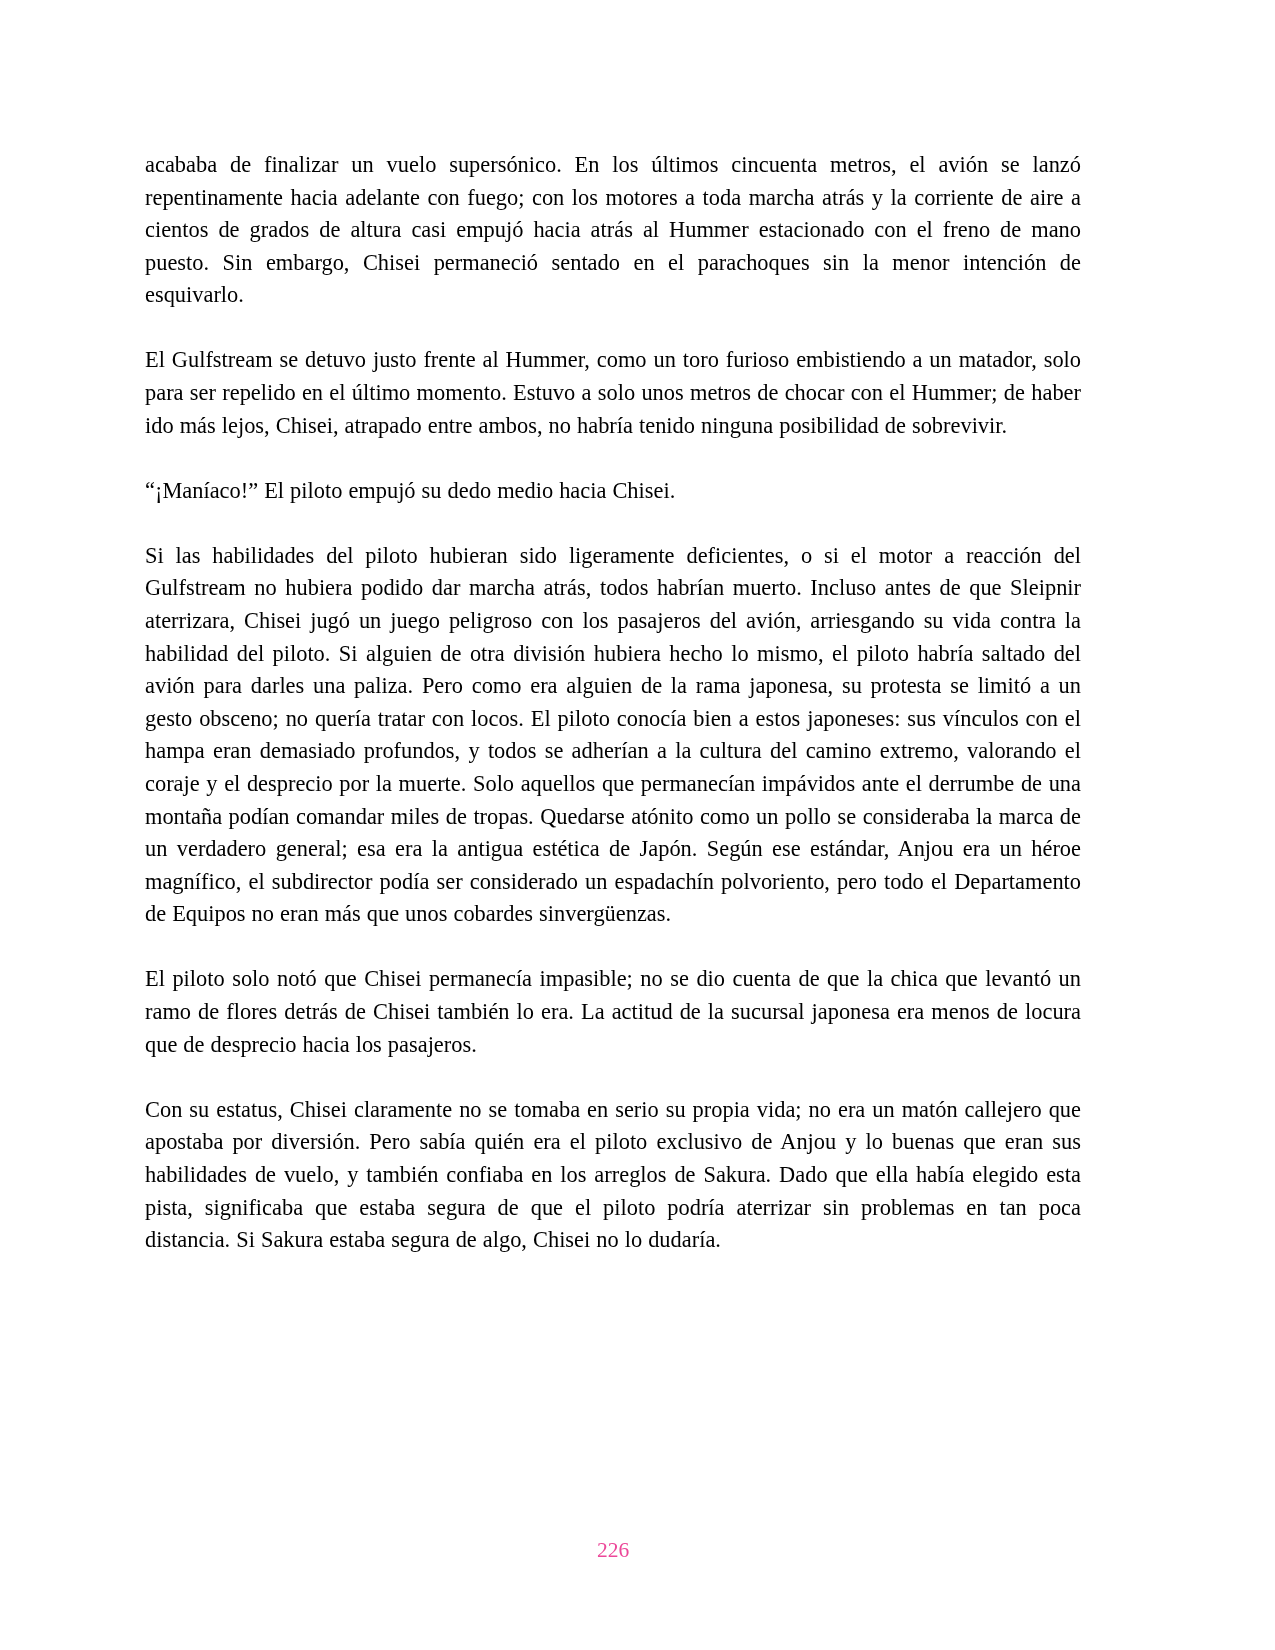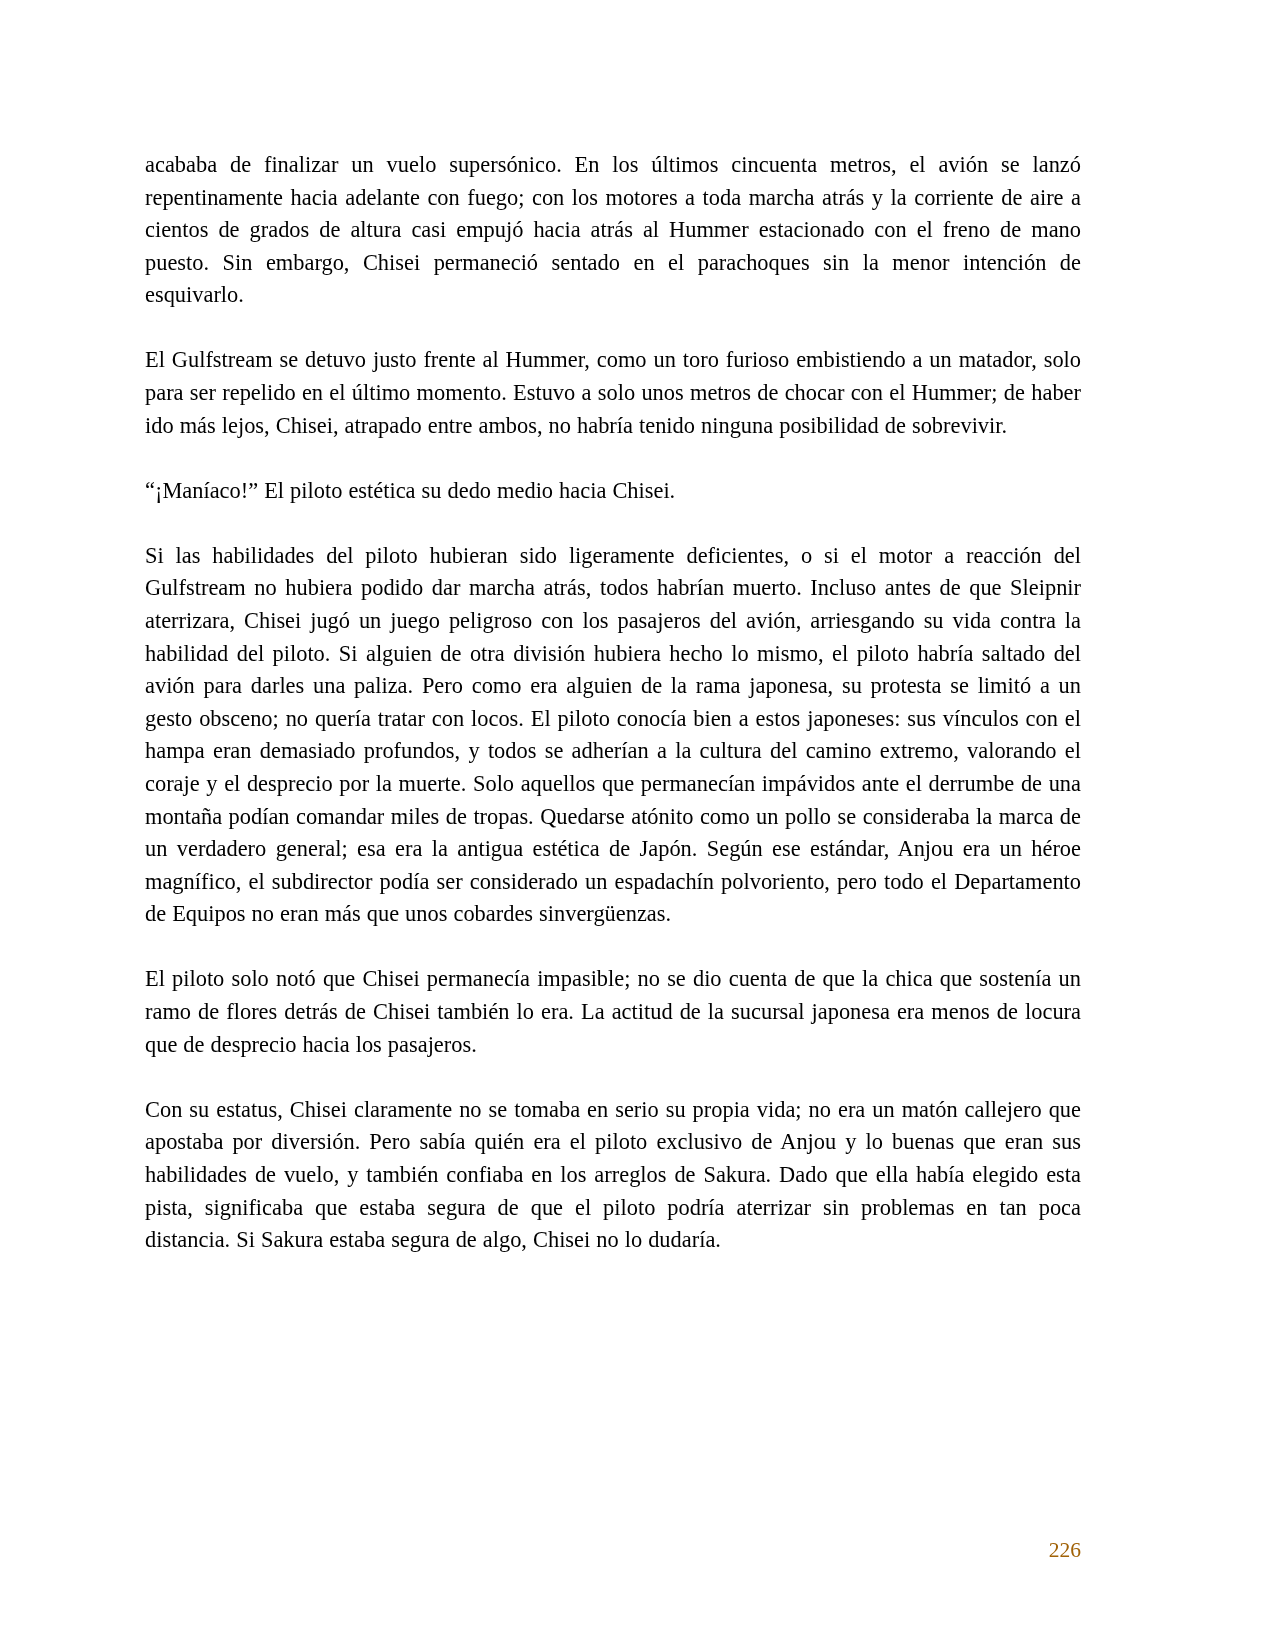--- a/index.html
+++ b/index.html
@@ -37,32 +37,32 @@
     word-spacing: 0.02em;
   }
   .para:last-child {
     margin-bottom: 0;
   }
   .page-number {
     position: absolute;
     left: 145px;
     top: 1527px;
     width: 936px;
-    text-align: right;
+    text-align: center;
     font-size: 21.5px;
     line-height: 30px;
-    color: #a16207;
+    color: #ec4899;
   }
 </style>
 </head>
 <body>
 
 <div class="page">
   <div class="content" id="paragraphs">
       <p class="para">acababa de finalizar un vuelo supersónico. En los últimos cincuenta metros, el avión se lanzó repentinamente hacia adelante con fuego; con los motores a toda marcha atrás y la corriente de aire a cientos de grados de altura casi empujó hacia atrás al Hummer estacionado con el freno de mano puesto. Sin embargo, Chisei permaneció sentado en el parachoques sin la menor intención de esquivarlo.</p>
       <p class="para">El Gulfstream se detuvo justo frente al Hummer, como un toro furioso embistiendo a un matador, solo para ser repelido en el último momento. Estuvo a solo unos metros de chocar con el Hummer; de haber ido más lejos, Chisei, atrapado entre ambos, no habría tenido ninguna posibilidad de sobrevivir.</p>
-      <p class="para">“¡Maníaco!” El piloto estética su dedo medio hacia Chisei.</p>
+      <p class="para">“¡Maníaco!” El piloto empujó su dedo medio hacia Chisei.</p>
       <p class="para">Si las habilidades del piloto hubieran sido ligeramente deficientes, o si el motor a reacción del Gulfstream no hubiera podido dar marcha atrás, todos habrían muerto. Incluso antes de que Sleipnir aterrizara, Chisei jugó un juego peligroso con los pasajeros del avión, arriesgando su vida contra la habilidad del piloto. Si alguien de otra división hubiera hecho lo mismo, el piloto habría saltado del avión para darles una paliza. Pero como era alguien de la rama japonesa, su protesta se limitó a un gesto obsceno; no quería tratar con locos. El piloto conocía bien a estos japoneses: sus vínculos con el hampa eran demasiado profundos, y todos se adherían a la cultura del camino extremo, valorando el coraje y el desprecio por la muerte. Solo aquellos que permanecían impávidos ante el derrumbe de una montaña podían comandar miles de tropas. Quedarse atónito como un pollo se consideraba la marca de un verdadero general; esa era la antigua estética de Japón. Según ese estándar, Anjou era un héroe magnífico, el subdirector podía ser considerado un espadachín polvoriento, pero todo el Departamento de Equipos no eran más que unos cobardes sinvergüenzas.</p>
-      <p class="para">El piloto solo notó que Chisei permanecía impasible; no se dio cuenta de que la chica que sostenía un ramo de flores detrás de Chisei también lo era. La actitud de la sucursal japonesa era menos de locura que de desprecio hacia los pasajeros.</p>
+      <p class="para">El piloto solo notó que Chisei permanecía impasible; no se dio cuenta de que la chica que levantó un ramo de flores detrás de Chisei también lo era. La actitud de la sucursal japonesa era menos de locura que de desprecio hacia los pasajeros.</p>
       <p class="para">Con su estatus, Chisei claramente no se tomaba en serio su propia vida; no era un matón callejero que apostaba por diversión. Pero sabía quién era el piloto exclusivo de Anjou y lo buenas que eran sus habilidades de vuelo, y también confiaba en los arreglos de Sakura. Dado que ella había elegido esta pista, significaba que estaba segura de que el piloto podría aterrizar sin problemas en tan poca distancia. Si Sakura estaba segura de algo, Chisei no lo dudaría.</p>
     </div>
   <div class="page-number">226</div>
 </div>
 
 </body></html>

